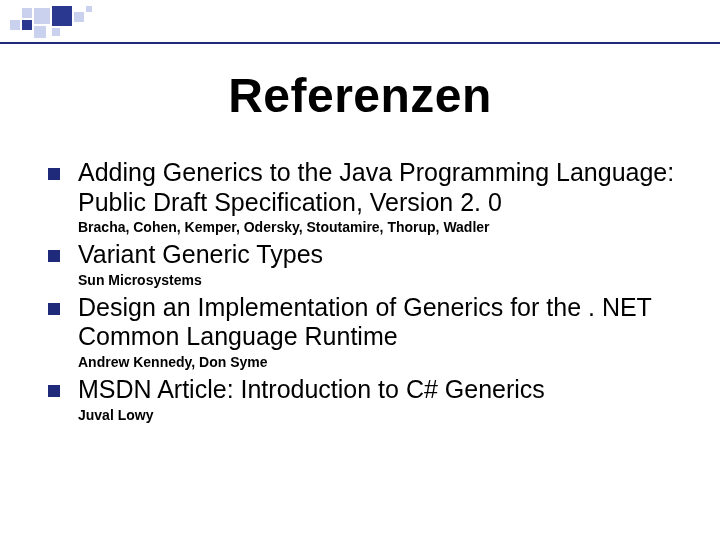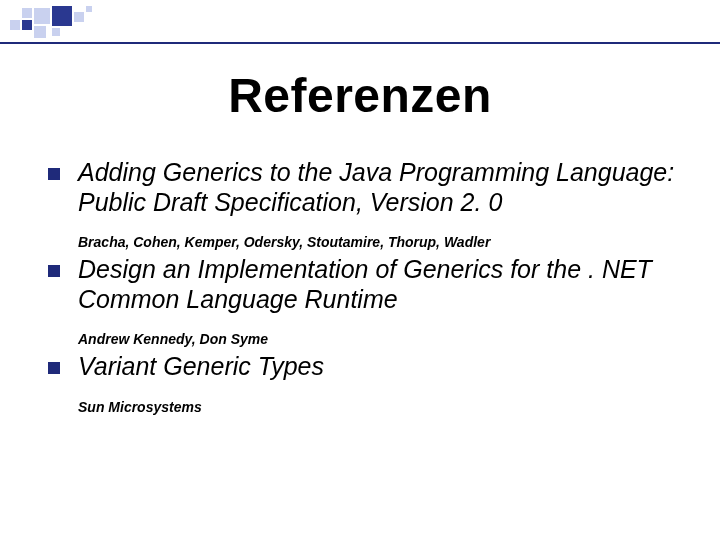--- a/index.html
+++ b/index.html
@@ -49,32 +49,32 @@
     margin-bottom: 4px;
   }
   .bullet {
     flex: 0 0 auto;
     width: 12px;
     height: 12px;
     background: #1f2a7a;
     margin-top: 10px;
     margin-right: 18px;
   }
-  .content { flex: 1 1 auto; font-style: italic; }
+  .content { flex: 1 1 auto; }
   .main-text {
     font-size: 25px;
     line-height: 1.18;
     color: #000;
   }
   .sub-text {
     font-size: 14px;
     font-weight: bold;
     color: #000;
     line-height: 1.3;
-    margin-top: 16px;
+    margin-top: 1px;
   }
 </style>
 </head>
 <body>
 
 <div class="topbar">
   <div class="squares">
     <div class="sq" style="left:0px; top:14px; width:10px; height:10px;"></div>
     <div class="sq" style="left:12px; top:2px; width:10px; height:10px;"></div>
     <div class="sq dark" style="left:12px; top:14px; width:10px; height:10px;"></div>
@@ -93,24 +93,31 @@
   <div class="item">
     <div class="bullet"></div>
     <div class="content">
       <div class="main-text">Adding Generics to the Java Programming Language: Public Draft Specification, Version 2. 0</div>
       <div class="sub-text">Bracha, Cohen, Kemper, Odersky, Stoutamire, Thorup, Wadler</div>
     </div>
   </div>
   <div class="item">
     <div class="bullet"></div>
     <div class="content">
+      <div class="main-text">Variant Generic Types</div>
+      <div class="sub-text">Sun Microsystems</div>
+    </div>
+  </div>
+  <div class="item">
+    <div class="bullet"></div>
+    <div class="content">
       <div class="main-text">Design an Implementation of Generics for the . NET Common Language Runtime</div>
       <div class="sub-text">Andrew Kennedy, Don Syme</div>
     </div>
   </div>
   <div class="item">
     <div class="bullet"></div>
     <div class="content">
-      <div class="main-text">Variant Generic Types</div>
-      <div class="sub-text">Sun Microsystems</div>
+      <div class="main-text">MSDN Article: Introduction to C# Generics</div>
+      <div class="sub-text">Juval Lowy</div>
     </div>
   </div>
 </div>
 
 </body></html>

